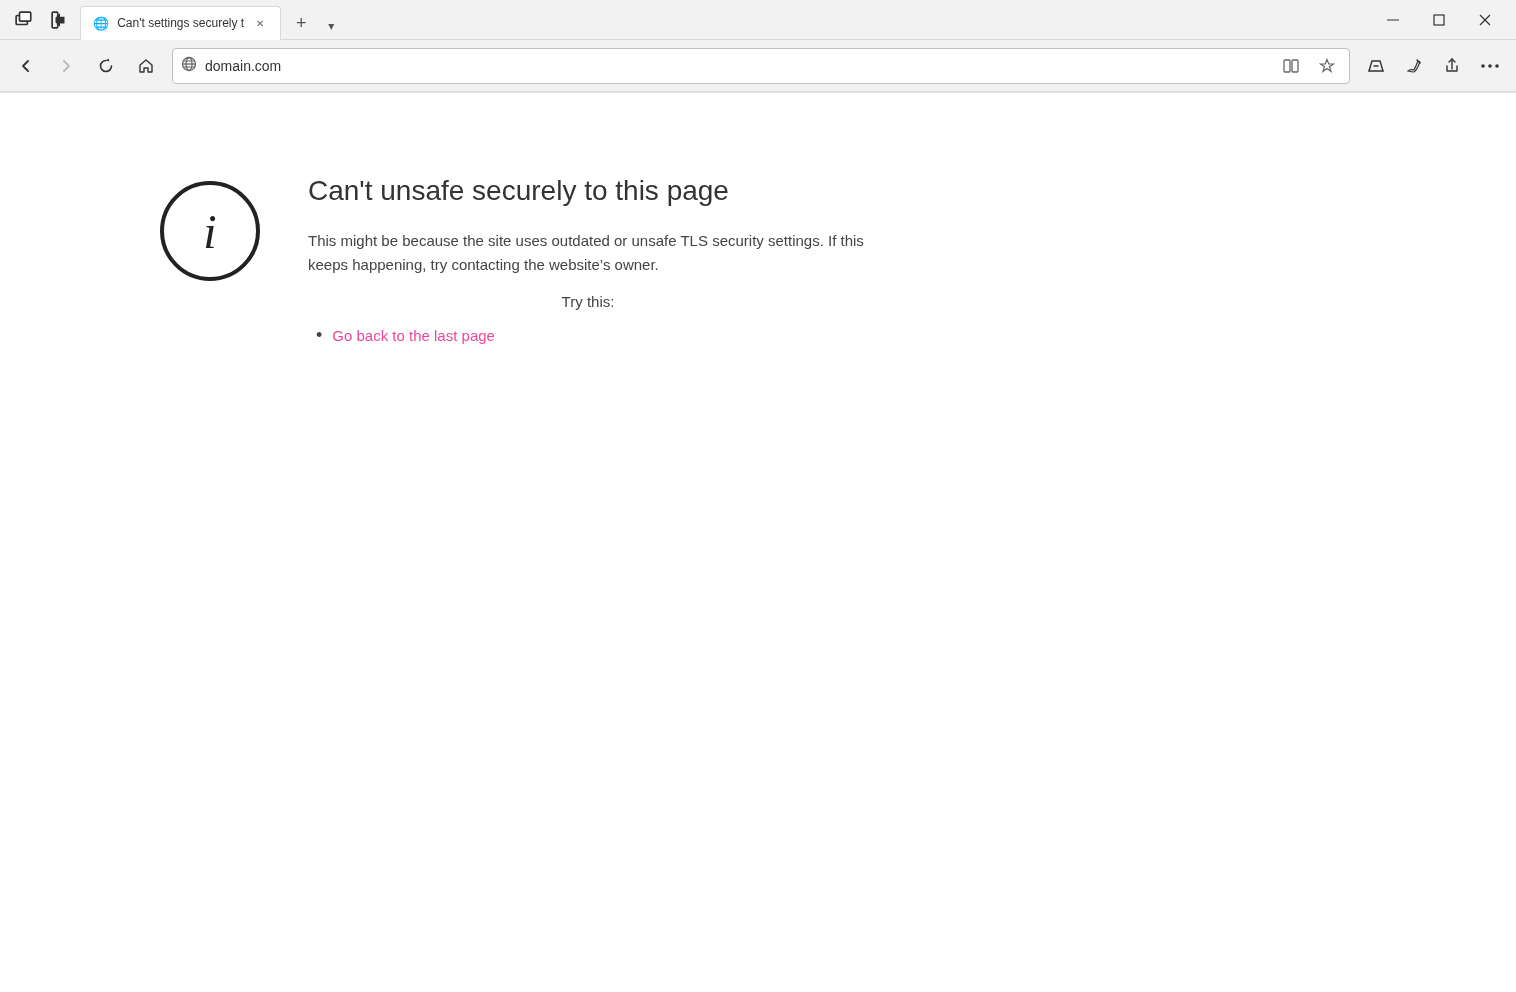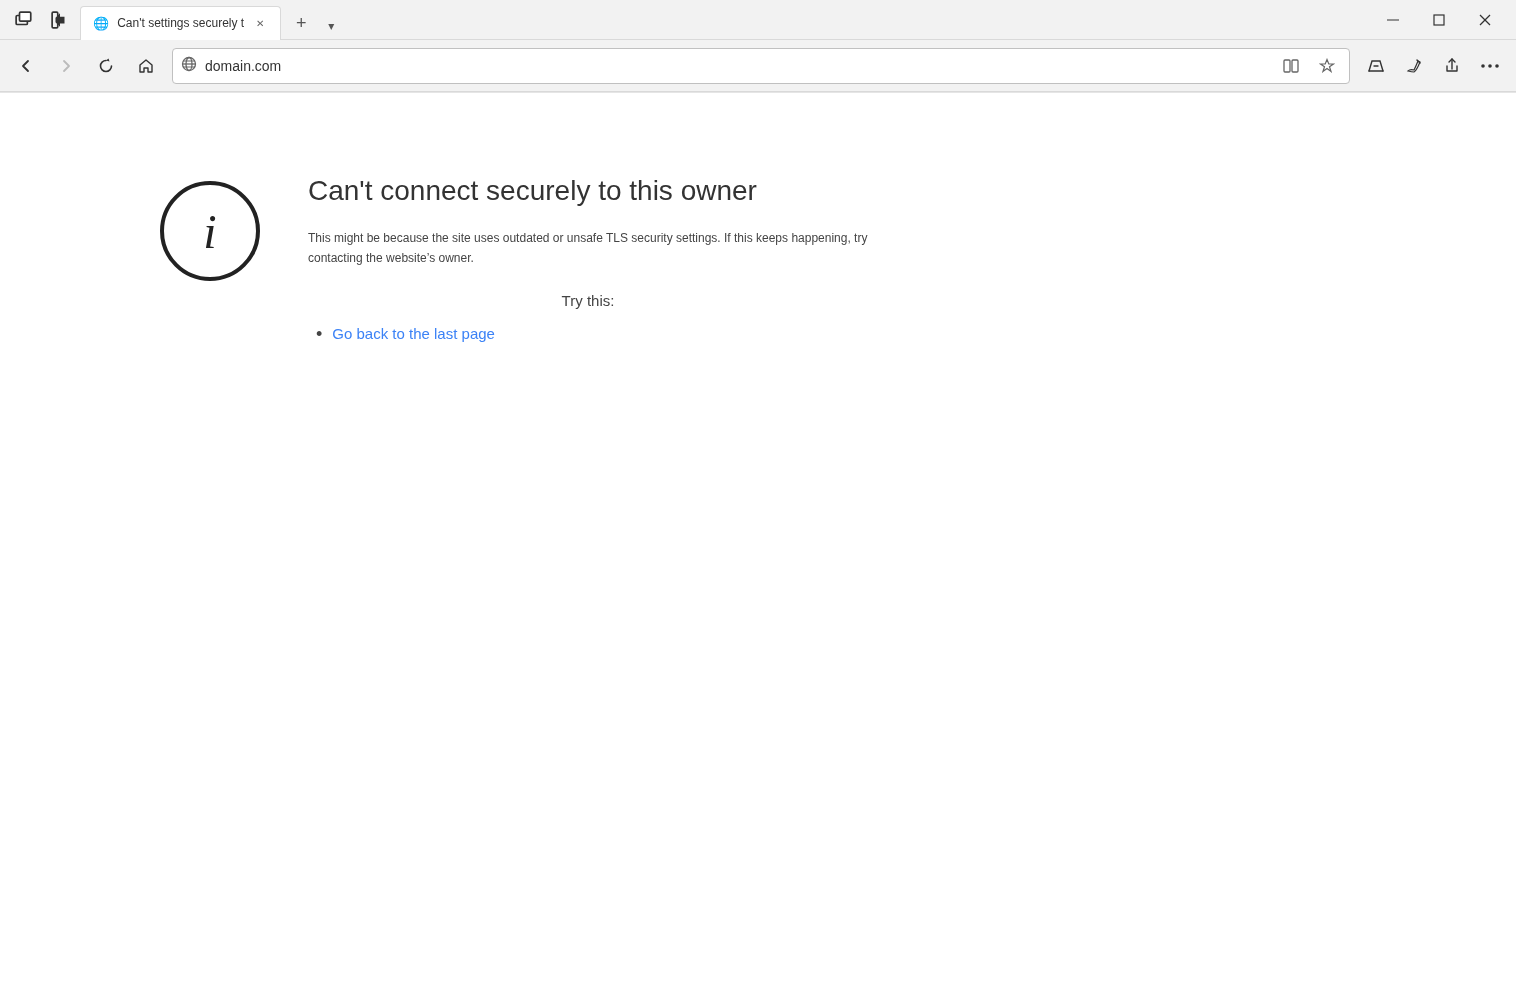--- a/index.html
+++ b/index.html
@@ -272,24 +272,24 @@
 
     .error-title {
       font-size: 28px;
       font-weight: 300;
       color: #333;
       margin-bottom: 20px;
       line-height: 1.3;
     }
 
     .error-description {
-      font-size: 12px;
+      font-size: 15px;
       color: #444;
       line-height: 1.6;
-      margin-bottom: 24px;
+      margin-bottom: 16px;
       max-width: 560px;
     }
 
     .try-this {
       font-size: 15px;
       color: #444;
       margin-bottom: 16px;
       text-align: center;
     }
 
@@ -306,21 +306,21 @@
       margin-bottom: 8px;
     }
 
     .bullet {
       color: #444;
       font-size: 18px;
       line-height: 1;
     }
 
     .suggestion-link {
-      color: #3b82f6;
+      color: #ec4899;
       text-decoration: none;
       font-size: 15px;
       cursor: pointer;
     }
 
     
     .svg-icon {
       width: 18px;
       height: 18px;
     }
@@ -453,21 +453,21 @@
 </div>
 
 <div class="separator-bar"></div>
 
 <div class="page-content">
   <div class="error-container">
     <div class="error-icon-wrapper">
       <div class="info-circle">i</div>
     </div>
     <div class="error-content">
-      <h1 class="error-title">Can't connect securely to this owner</h1>
+      <h1 class="error-title">Can't unsafe securely to this page</h1>
       <p class="error-description">This might be because the site uses outdated or unsafe TLS security settings. If this keeps happening, try contacting the website’s owner.</p>
       <p class="try-this">Try this:</p>
       <ul class="suggestions-list">
         <li>
           <span class="bullet">•</span>
           <a class="suggestion-link" href="#">Go back to the last page</a>
         </li>
       </ul>
     </div>
   </div>

